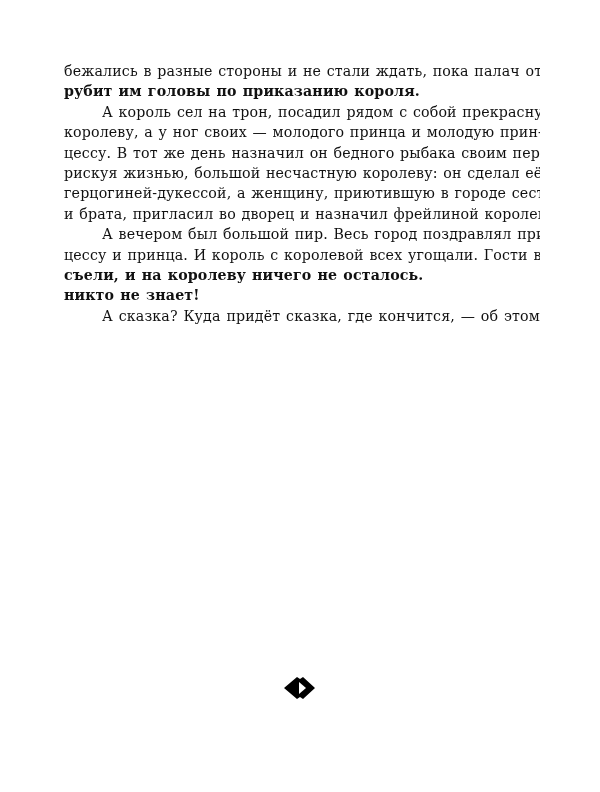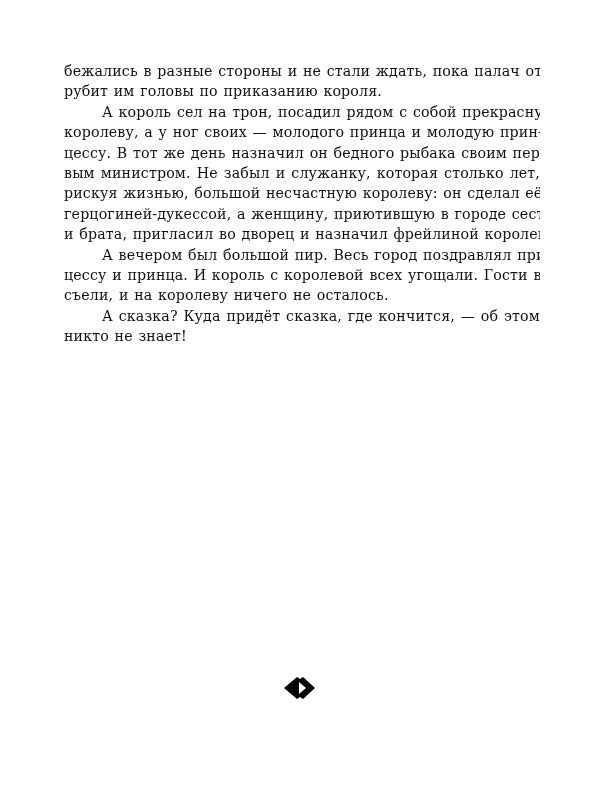--- a/index.html
+++ b/index.html
@@ -40,20 +40,21 @@
     }
     .line {
       display: block;
       text-align: justify;
       text-align-last: justify;
       white-space: nowrap;
       overflow: hidden;
     }
     .line.last {
       text-align-last: left;
+      font-weight: bold;
     }
     .line.indent {
       padding-left: 38px;
     }
     .ornament {
       position: absolute;
       left: 284px;
       top: 676px;
       width: 31px;
       height: 25px;
@@ -67,38 +68,37 @@
 
     <p>
       <span class="line">бежались в разные стороны и не стали ждать, пока палач от-</span>
       <span class="line last">рубит им головы по приказанию короля.</span>
     </p>
 
     <p>
       <span class="line indent">А король сел на трон, посадил рядом с собой прекрасную</span>
       <span class="line">королеву, а у ног своих — молодого принца и молодую прин-</span>
       <span class="line">цессу. В тот же день назначил он бедного рыбака своим пер-</span>
-      <span class="line">вым министром. Не забыл и служанку, которая столько лет,</span>
       <span class="line">рискуя жизнью, большой несчастную королеву: он сделал её</span>
       <span class="line">герцогиней-дукессой, а женщину, приютившую в городе сестру</span>
       <span class="line">и брата, пригласил во дворец и назначил фрейлиной королевы.</span>
     </p>
 
     <p>
       <span class="line indent">А вечером был большой пир. Весь город поздравлял прин-</span>
       <span class="line">цессу и принца. И король с королевой всех угощали. Гости всё</span>
       <span class="line last">съели, и на королеву ничего не осталось.</span>
     </p>
 
     <p>
     </p>
 
     <p>
+      <span class="line last">никто не знает!</span>
       <span class="line indent">А сказка? Куда придёт сказка, где кончится, — об этом</span>
-      <span class="line last">никто не знает!</span>
     </p>
 
   </div>
 
   <div class="ornament">
     <svg width="31" height="25" viewBox="0 0 31 25" xmlns="http://www.w3.org/2000/svg">
       <polygon points="0,12 13,1 16,3 19,1 31,12 19,23 16,21 13,23" fill="#000000"></polygon>
       <polygon points="15,6 15,18 22,12" fill="#ffffff"></polygon>
     </svg>
   </div>

